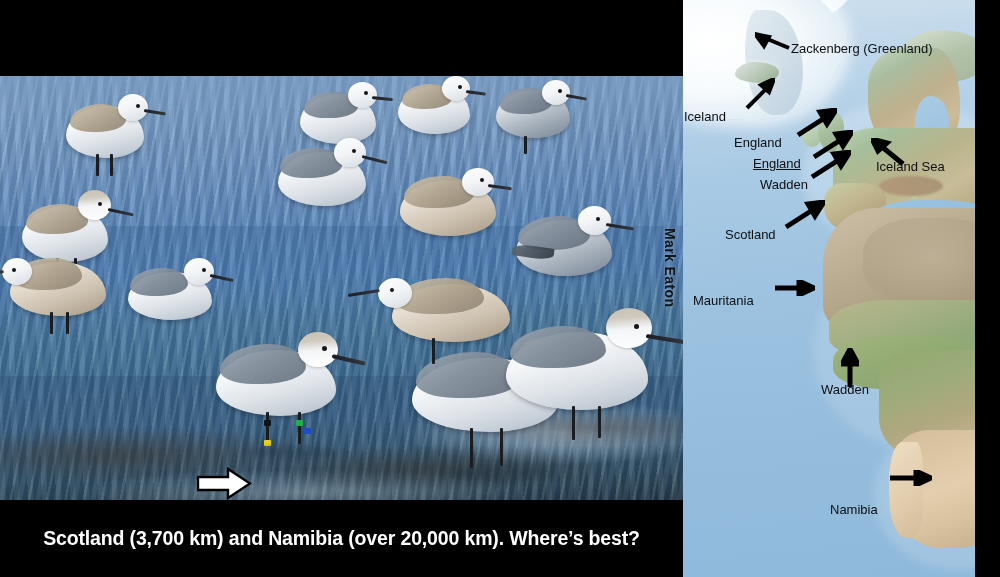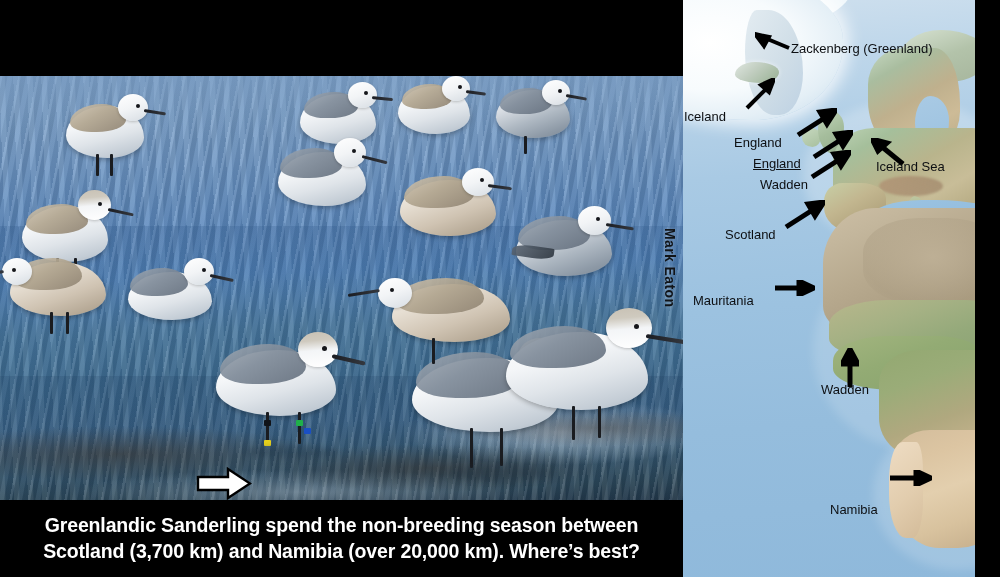--- a/index.html
+++ b/index.html
@@ -461,21 +461,20 @@
       </div>
 
       <svg id="pointer-arrow" viewBox="0 0 56 33">
         <polygon points="2,10 32,10 32,2 54,16.5 32,31 32,23 2,23" fill="#ffffff" stroke="#000000" stroke-width="2.4" stroke-linejoin="miter"></polygon>
       </svg>
 
       <div id="photo-credit">Mark Eaton</div>
     </div>
 
     <div id="caption-bar">
-      <div class="caption-line">Greenlandic Sanderling spend the non-breeding season between</div>
       <div class="caption-line">Scotland (3,700 km) and Namibia (over 20,000 km). Where’s best?</div>
     </div>
   </div>
 
   <div id="map-panel">
 
     <div class="landmass" id="greenland-north"></div>
     <div class="landmass" id="greenland"></div>
     <div class="landmass" id="greenland-edge"></div>
 

